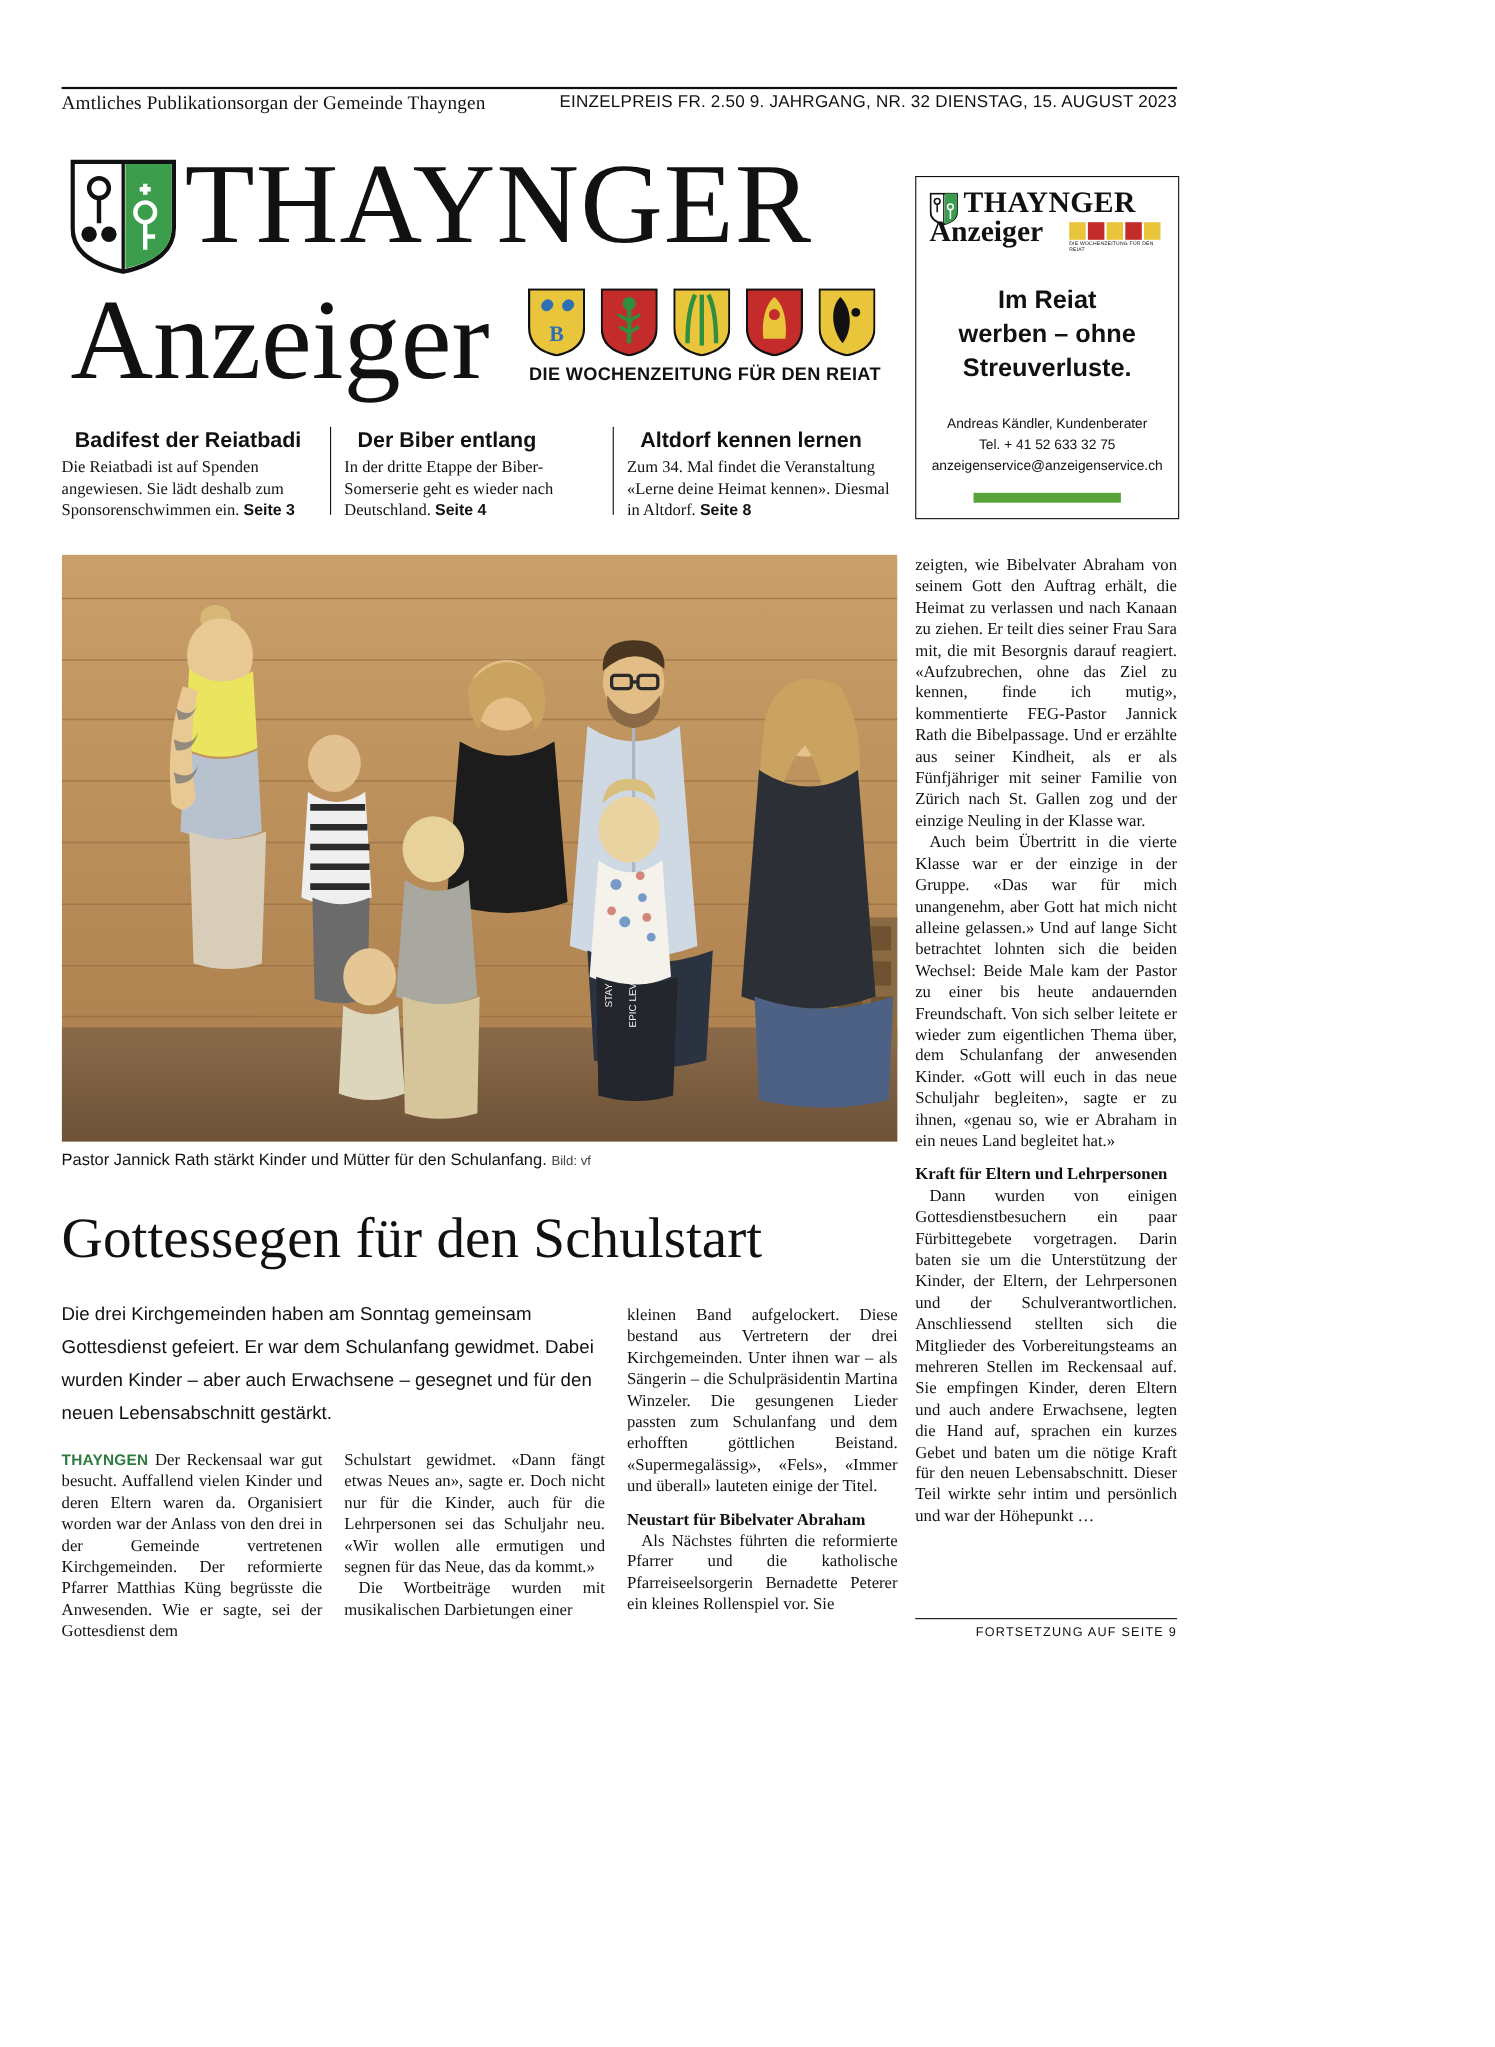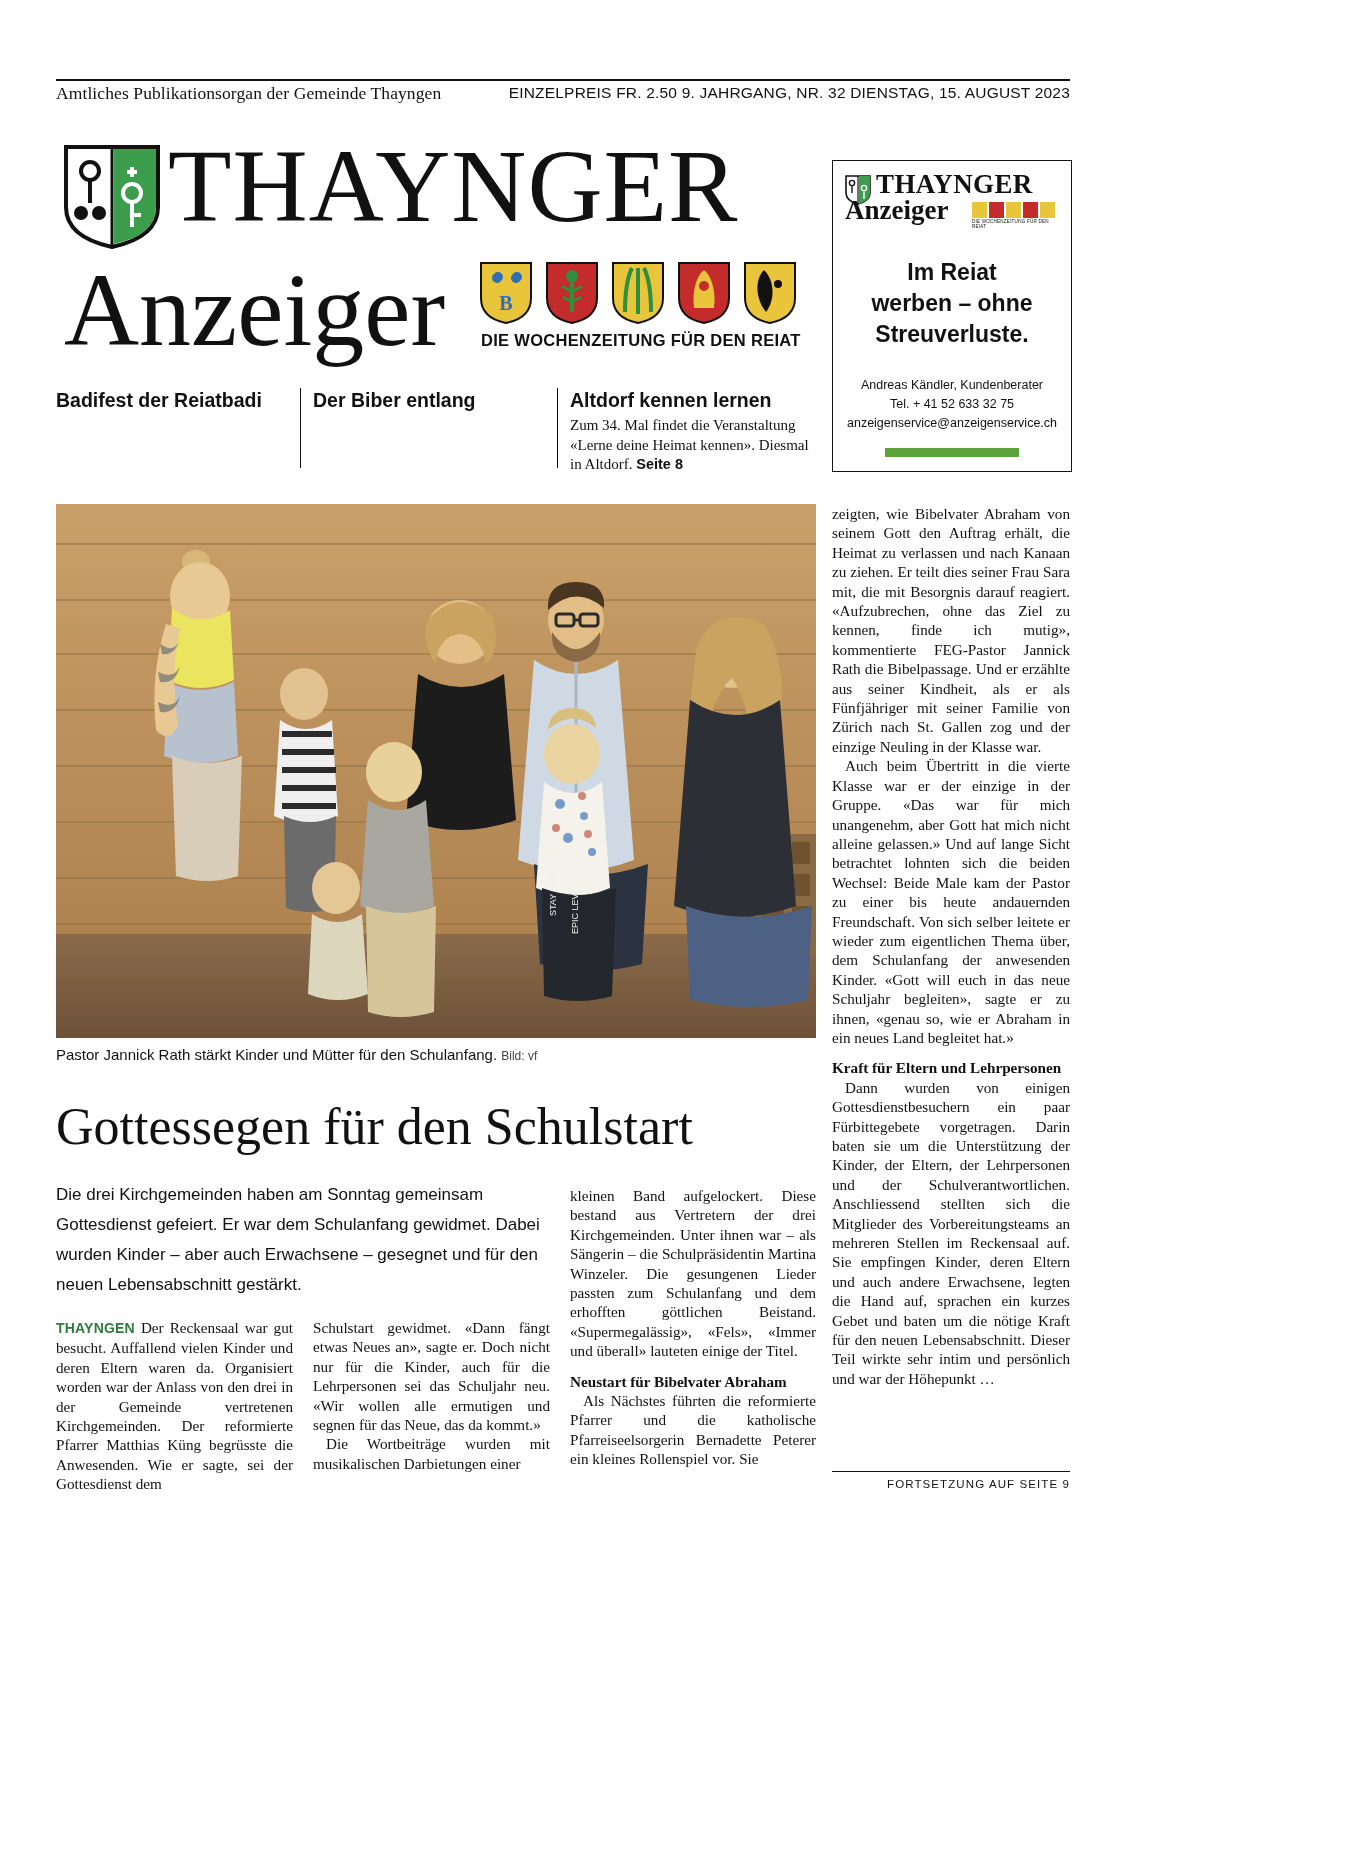--- a/index.html
+++ b/index.html
@@ -28,21 +28,21 @@
 
   
   #arms{position:absolute;left:480px;top:262px;width:336px;height:62px;
       display:flex;gap:14px;}
   .arm{width:52px;height:62px;position:relative;overflow:hidden;}
   .arm .shield{position:absolute;left:0;top:0;width:52px;height:62px;}
   #subtitle{position:absolute;left:481px;top:331px;width:340px;
       font-family:"Liberation Sans",sans-serif;font-weight:700;font-size:16.5px;
       letter-spacing:.3px;white-space:nowrap;}
   .teaser{position:absolute;top:388px;font-family:"Liberation Sans",sans-serif;}
-  .teaser h3{margin:0 0 4px 0;font-size:19.5px;font-weight:700;line-height:24px;}
+  .teaser h3{margin:0 0 4px 12px;font-size:19.5px;font-weight:700;line-height:24px;}
   .teaser p{margin:0;font-size:15px;line-height:19.5px;
       font-family:"Liberation Serif",serif;}
   .teaser p b{font-family:"Liberation Sans",sans-serif;font-weight:700;font-size:14.5px;}
   #t1{left:56px;width:237px;}
   #t2{left:313px;width:237px;}
   #t3{left:570px;width:246px;}
   .tsep{position:absolute;top:388px;width:1px;height:80px;background:#111;}
   #sep1{left:300px;} #sep2{left:557px;}
 
   
@@ -168,23 +168,25 @@
       </svg>
     </div>
   </div>
   <div id="subtitle">DIE WOCHENZEITUNG FÜR DEN REIAT</div>
 
   <div id="sep1" class="tsep"></div>
   <div id="sep2" class="tsep"></div>
 
   <div class="teaser" id="t1">
     <h3>Badifest der Reiatbadi</h3>
+    <p><span>Die Reiatbadi ist auf Spenden angewiesen. Sie lädt deshalb zum Sponsorenschwimmen ein. </span><b>Seite 3</b></p>
   </div>
   <div class="teaser" id="t2">
     <h3>Der Biber entlang</h3>
+    <p><span>In der dritte Etappe der Biber-Somerserie geht es wieder nach Deutschland. </span><b>Seite 4</b></p>
   </div>
   <div class="teaser" id="t3">
     <h3>Altdorf kennen lernen</h3>
     <p><span>Zum 34. Mal findet die Veranstaltung «Lerne deine Heimat kennen». Diesmal in Altdorf. </span><b>Seite 8</b></p>
   </div>
 
   <div id="ad">
     <div id="ad-logo">
       <div class="crest2">
         <svg width="26" height="30" viewBox="0 0 26 30">

